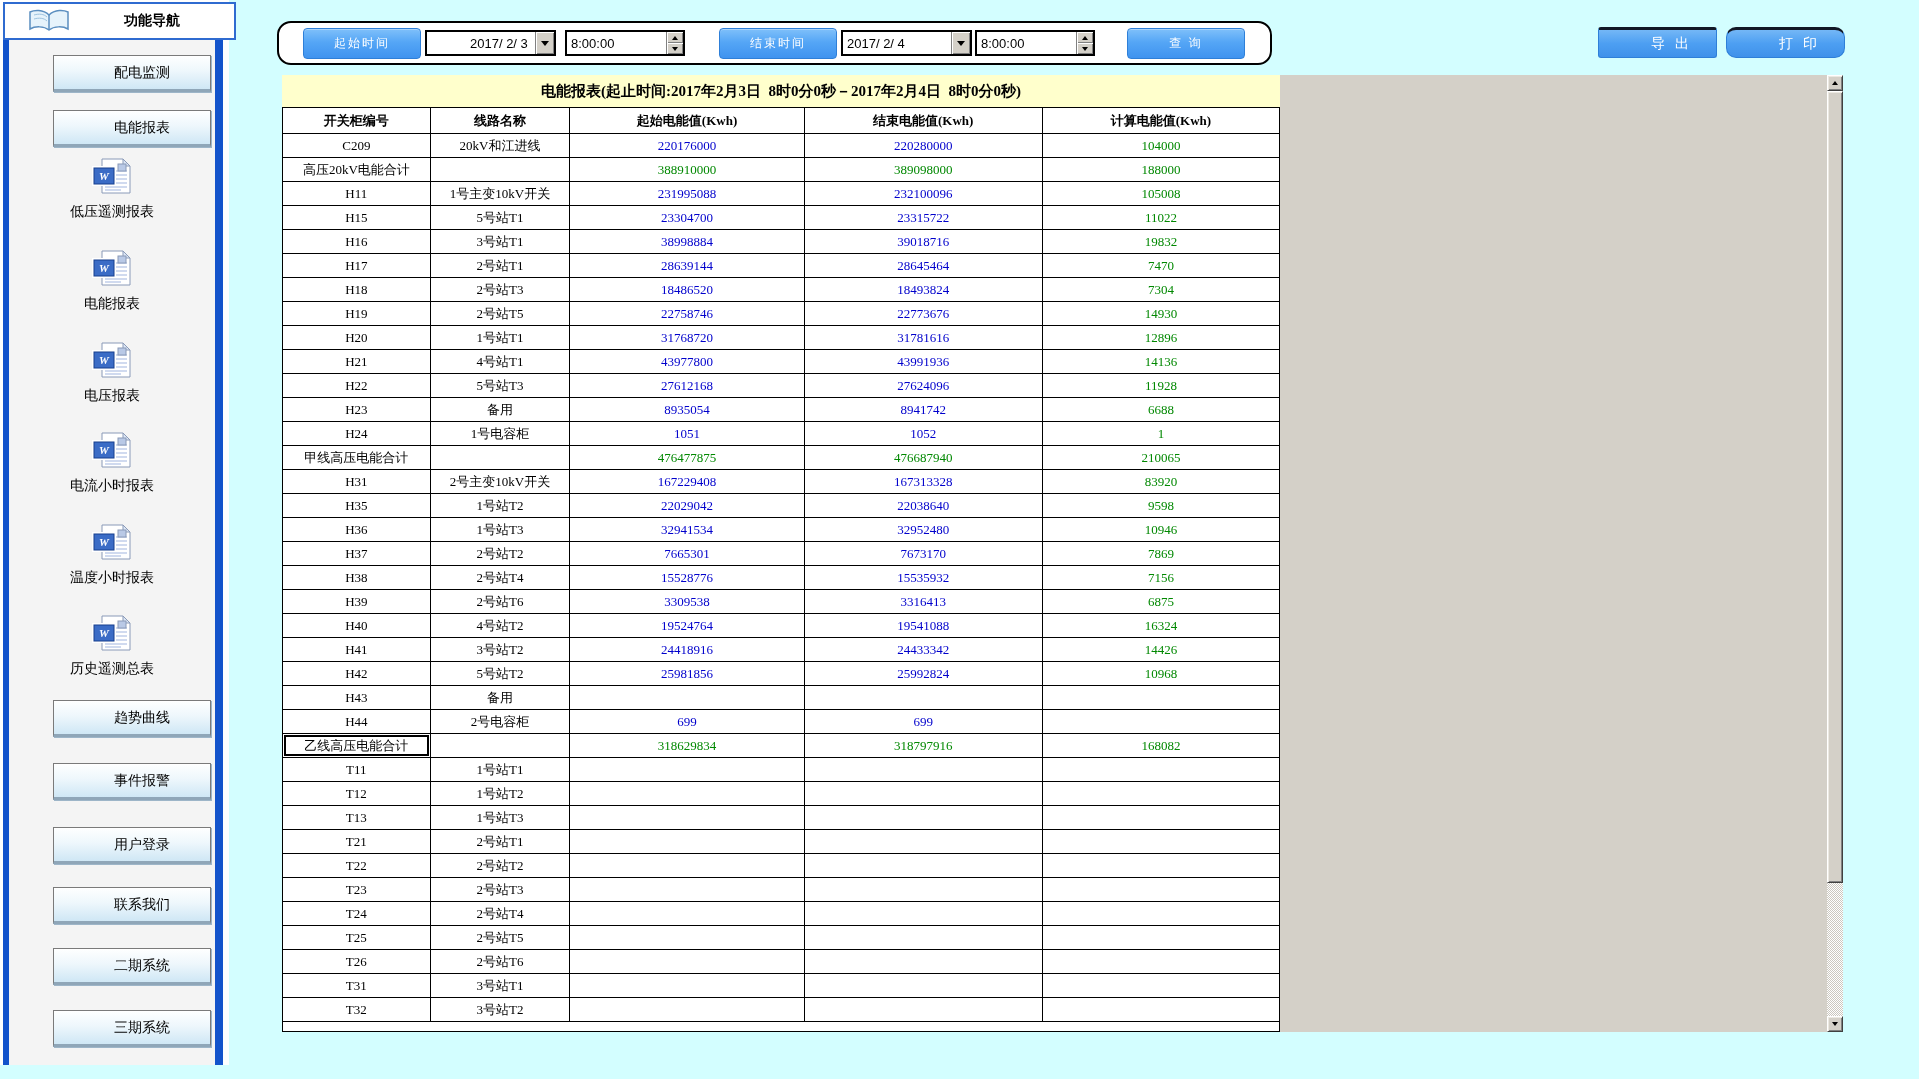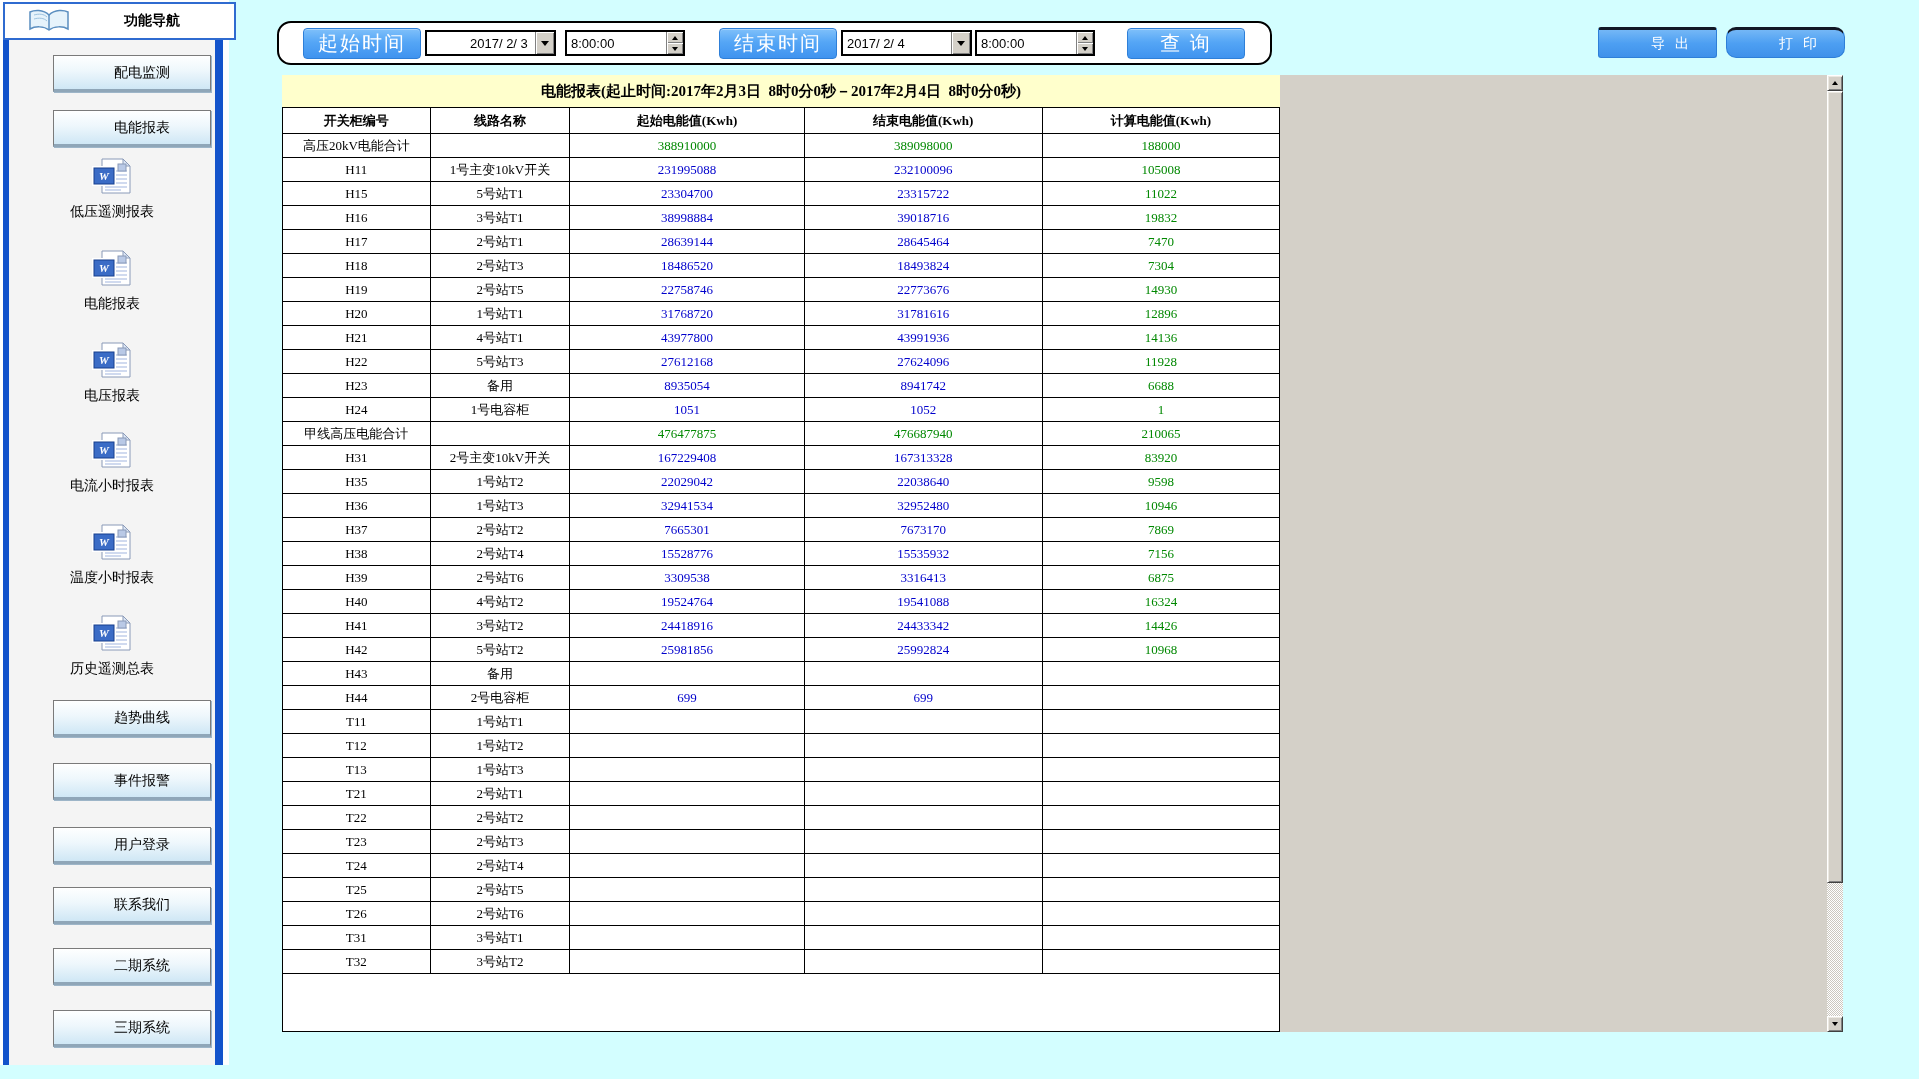--- a/index.html
+++ b/index.html
@@ -24,21 +24,21 @@
     display:flex;align-items:center;justify-content:center;
     font-size:14px;color:#000;cursor:pointer;z-index:2;padding-left:20px;}
   .doc-item{position:absolute;left:0;width:206px;text-align:center;z-index:2;}
   .doc-item .dlabel{display:block;margin-top:3px;font-size:14px;color:#000;}
   
   .tb-group{position:absolute;left:277px;top:21px;width:991px;height:40px;
     background:#ffffff;border:2px solid #000;border-radius:14px;}
   .blue-btn{position:absolute;height:29px;top:5px;
     background:linear-gradient(180deg,#7fc0fa 0%,#55a6f6 45%,#3f93ef 100%);
     border:1px solid #2e7fd8;border-radius:4px;
-    color:#ffffff;font-size:20px;letter-spacing:2px;
+    color:#ffffff;font-size:12px;letter-spacing:2px;
     display:flex;align-items:center;justify-content:center;cursor:pointer;
     box-shadow:inset 0 1px 0 #a8d4fb;}
   .field{position:absolute;top:7px;height:26px;background:#fff;border:2px solid #000;
     box-sizing:border-box;font-size:13px;display:flex;align-items:center;}
   .field .val{flex:1;padding-left:4px;white-space:pre;overflow:hidden;}
   .combo-arrow{width:18px;height:100%;background:#d4d0c8;
     border-left:1px solid #808080;box-shadow:inset 1px 1px 0 #fff, inset -1px -1px 0 #808080;
     display:flex;align-items:center;justify-content:center;cursor:pointer;}
   .tri-d{width:0;height:0;border-left:4px solid transparent;border-right:4px solid transparent;border-top:5px solid #000;}
   .tri-u{width:0;height:0;border-left:4px solid transparent;border-right:4px solid transparent;border-bottom:5px solid #000;}
@@ -281,20 +281,27 @@
 
 <div class="rep-title">电能报表(起止时间:2017年2月3日  8时0分0秒－2017年2月4日  8时0分0秒)</div>
 <div class="grid" id="grid">
     <div class="trow head">
       <div class="cell">开关柜编号</div>
       <div class="cell">线路名称</div>
       <div class="cell">起始电能值(Kwh)</div>
       <div class="cell">结束电能值(Kwh)</div>
       <div class="cell">计算电能值(Kwh)</div>
     </div>
+    <div class="trow">
+    <div class="cell">C209</div>
+    <div class="cell">20kV和江进线</div>
+    <div class="cell v-start">220176000</div>
+    <div class="cell v-end">220280000</div>
+    <div class="cell v-calc">104000</div>
+  </div>
     <div class="trow summary">
     <div class="cell">高压20kV电能合计</div>
     <div class="cell"></div>
     <div class="cell v-start">388910000</div>
     <div class="cell v-end">389098000</div>
     <div class="cell v-calc">188000</div>
   </div>
     <div class="trow">
     <div class="cell">H11</div>
     <div class="cell">1号主变10kV开关</div>
@@ -448,20 +455,27 @@
     <div class="cell v-start"></div>
     <div class="cell v-end"></div>
     <div class="cell v-calc"></div>
   </div>
     <div class="trow">
     <div class="cell">H44</div>
     <div class="cell">2号电容柜</div>
     <div class="cell v-start">699</div>
     <div class="cell v-end">699</div>
     <div class="cell v-calc"></div>
+  </div>
+    <div class="trow summary">
+    <div class="cell selcell">乙线高压电能合计</div>
+    <div class="cell"></div>
+    <div class="cell v-start">318629834</div>
+    <div class="cell v-end">318797916</div>
+    <div class="cell v-calc">168082</div>
   </div>
     <div class="trow">
     <div class="cell">T11</div>
     <div class="cell">1号站T1</div>
     <div class="cell v-start"></div>
     <div class="cell v-end"></div>
     <div class="cell v-calc"></div>
   </div>
     <div class="trow">
     <div class="cell">T12</div>

